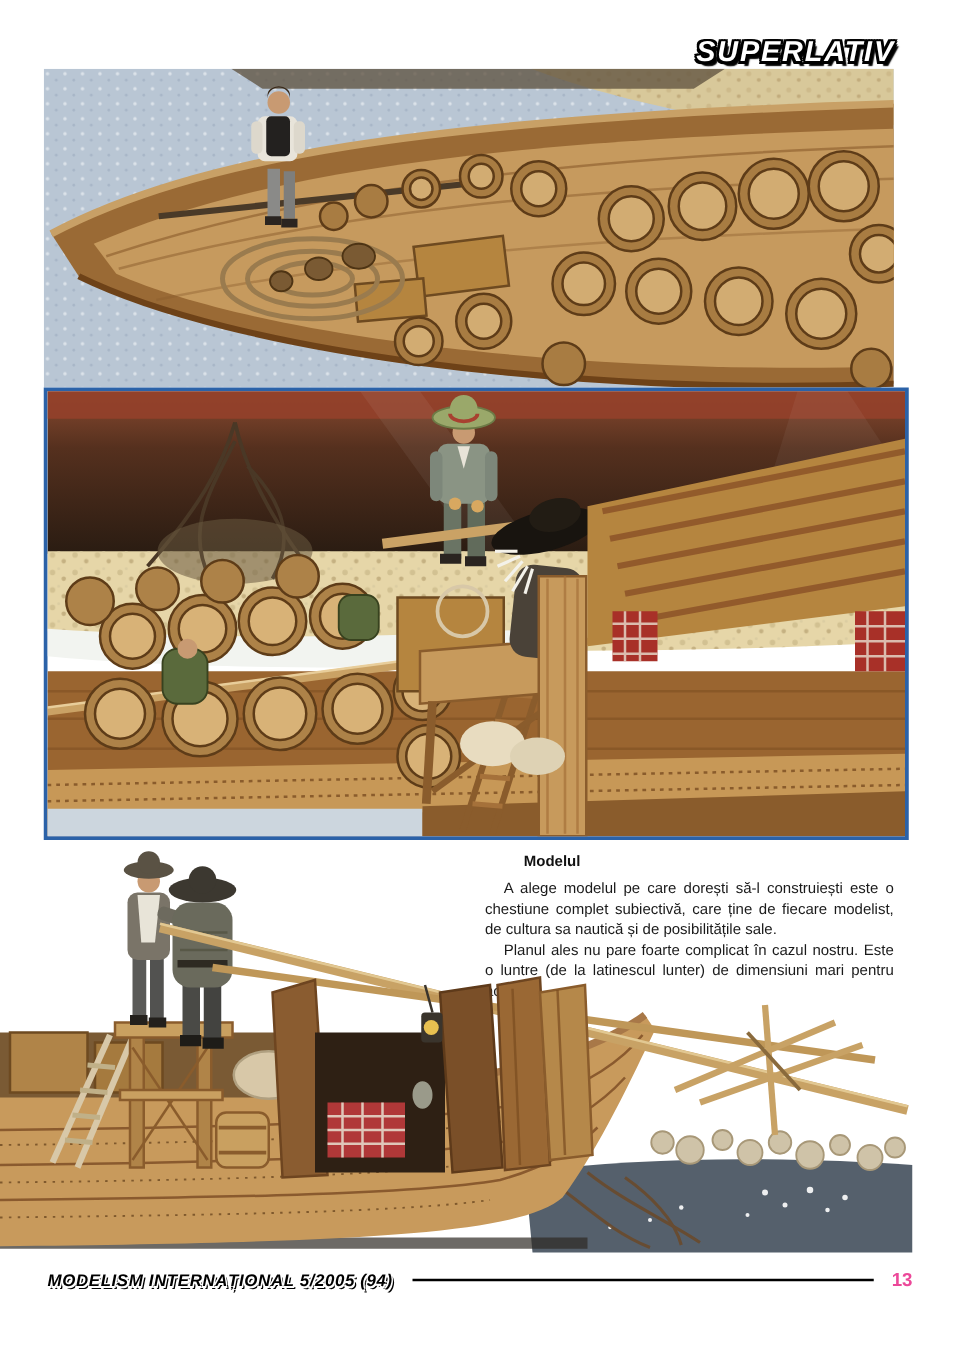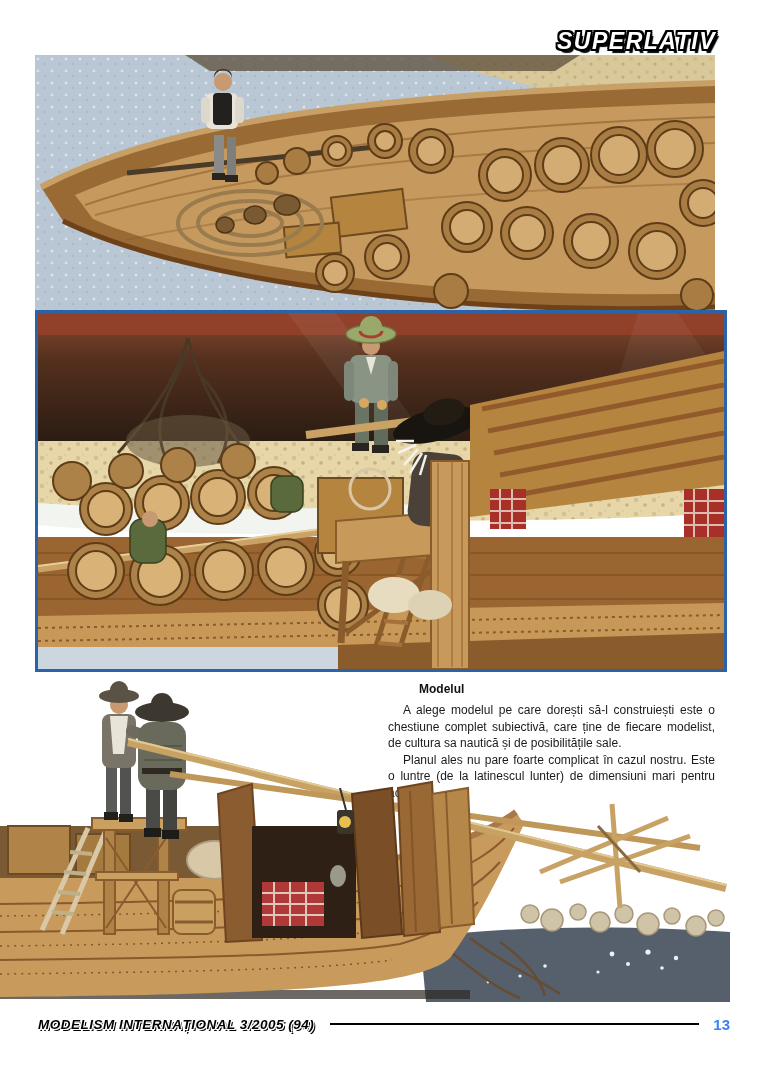--- a/index.html
+++ b/index.html
@@ -36,21 +36,21 @@
   .footer{
     position:absolute;left:38px;right:38px;top:1012px;height:24px;
     display:flex;align-items:center;
   }
   .journal{
     font-weight:bold;font-style:italic;font-size:13.5px;letter-spacing:.5px;
     color:#000;white-space:nowrap;
     text-shadow:-1px -1px 0 #fff,1px -1px 0 #fff,-1px 1px 0 #fff,1px 1px 0 #fff,2px 2px 0 #000;
   }
   .footer-rule{flex:1;height:0;border-top:2px solid #000;margin:0 14px 0 16px;}
-  .pagenum{font-weight:bold;font-size:15px;color:#3b82f6;}
+  .pagenum{font-weight:bold;font-size:15px;color:#ec4899;}
 </style>
 </head>
 <body>
 
 <div class="page">
 
   <span class="rubric">SUPERLATIV</span>
 
   <figure class="photo photo1">
     <svg viewBox="0 0 680 255" preserveAspectRatio="none">
@@ -441,18 +441,18 @@
       <g stroke="#c8a265" stroke-width="5">
         <line x1="540" y1="196" x2="668" y2="142"></line>
         <line x1="560" y1="206" x2="690" y2="160"></line>
         <line x1="612" y1="128" x2="620" y2="232"></line>
       </g>
       <line x1="598" y1="150" x2="640" y2="196" stroke="#8a6a3c" stroke-width="3"></line>
     </svg>
   </figure>
 
   <footer class="footer">
-    <span class="journal">MODELISM INTERNAȚIONAL 3/2005 (94)</span>
+    <span class="journal">MODELISM INTERNAȚIONAL 5/2005 (94)</span>
     <span class="footer-rule"></span>
     <span class="pagenum">13</span>
   </footer>
 
 </div>
 
 </body></html>

